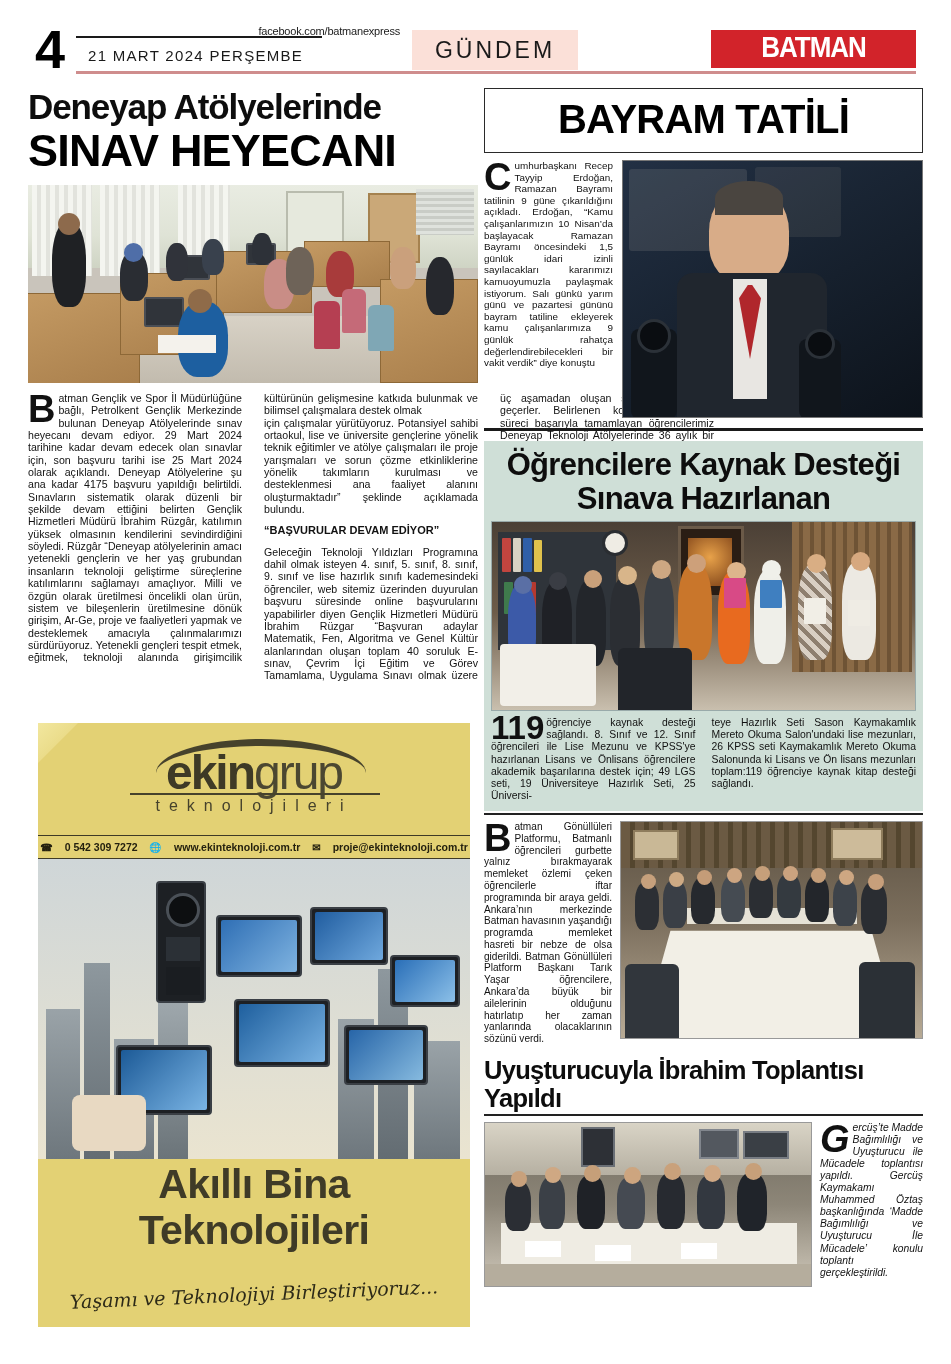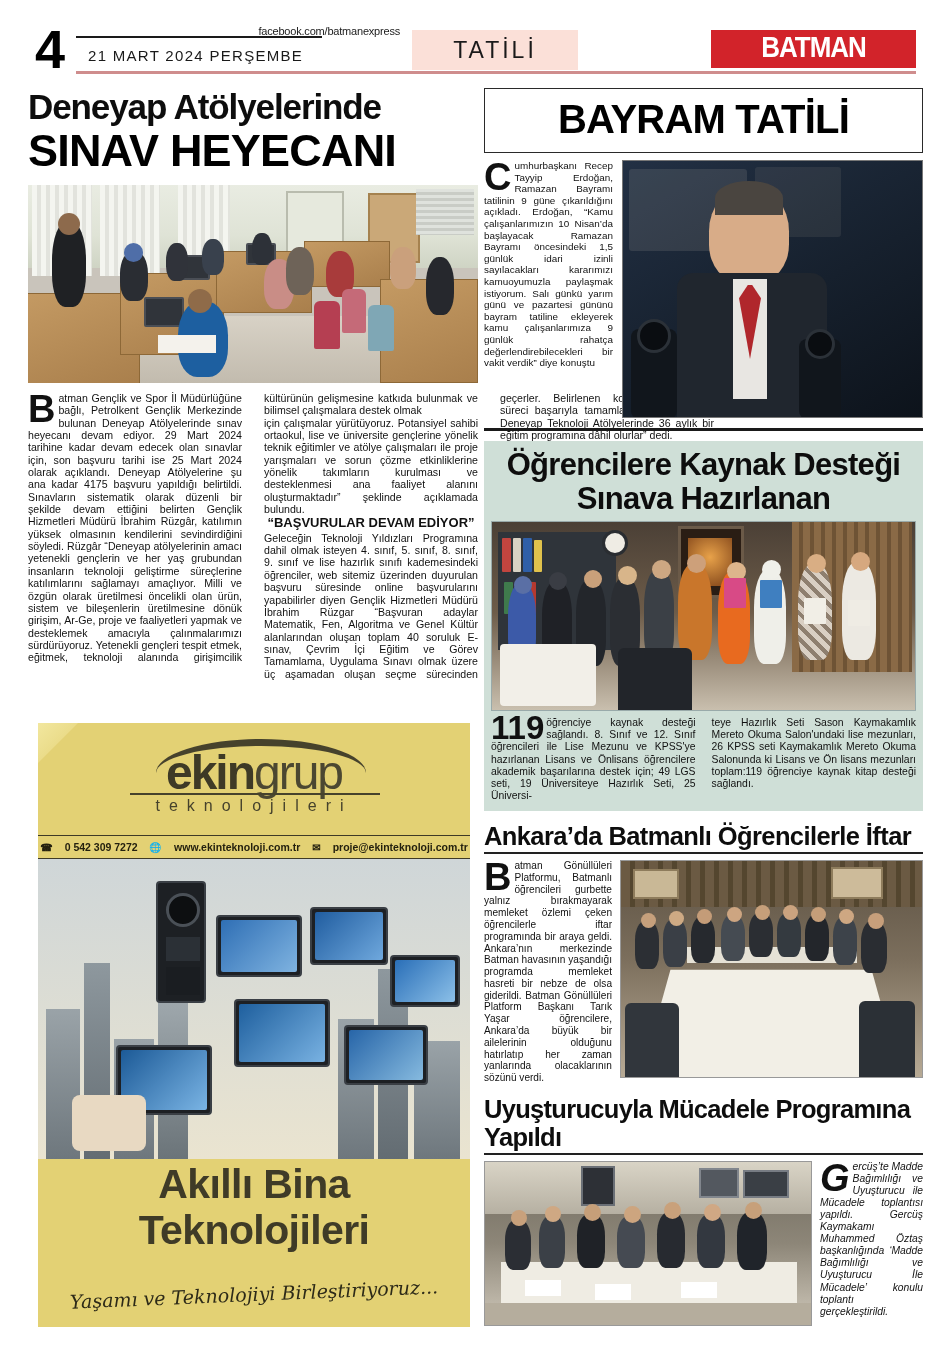--- a/index.html
+++ b/index.html
@@ -91,21 +91,21 @@
     height:292px;
   }
   .bodytext {
     font-size:10.6px; line-height:12.35px; text-align:justify;
     color:#111; hyphens:auto; font-family:"Liberation Sans", sans-serif;
   }
   .dropcap::first-letter {
     float:left; font-size:38px; line-height:30px; font-weight:bold;
     padding-right:3px; padding-top:2px;
   }
-  .subhead { text-align:center; font-weight:bold; font-size:13px; margin:2px 0; }
+  .subhead { font-weight:bold; font-size:11px; margin:9px 0; }
 
   
   .ad {
     position:absolute; left:38px; top:723px; width:432px; height:604px;
     background:#e3d174; overflow:hidden;
   }
   .ad-logo-zone { position:relative; height:112px; }
   .ad-logo {
     position:absolute; left:0; right:0; top:22px; text-align:center;
     font-size:48px; font-weight:bold; color:#3e3a26; letter-spacing:-2px;
@@ -215,21 +215,21 @@
 
 <div class="page">
 
   <div class="masthead">
     <div class="page-num">4</div>
     <div class="hd-rule-top"></div>
     <div class="hd-social">facebook.com/batmanexpress</div>
     <div class="hd-date">21 MART 2024 PERŞEMBE</div>
     <div class="hd-rule-bot"></div>
     <div class="section-tag">
-      <span>TATİLİ</span>
+      <span>GÜNDEM</span>
     </div>
     <div class="brand">
       <span>BATMAN EXPRESS</span>
     </div>
   </div>
 
   <div class="left-col">
 
     <div class="head-kicker">Deneyap Atölyelerinde</div>
     <div class="head-main">SINAV HEYECANI</div>
@@ -418,21 +418,20 @@
         <div class="book" style="left:356px;top:78px;width:22px;height:26px;background:#efece4;"></div>
         <div class="tablecloth" style="left:8px;top:122px;width:96px;height:62px;"></div>
         <div style="position:absolute;left:126px;top:126px;width:74px;height:62px;background:#22252a;border-radius:6px 6px 0 0;"></div>
       </div>
       <div class="green-cols">
         <p class="bodytext"><span class="lead-num">119</span><span>öğrenciye kaynak desteği sağlandı. 8. Sınıf ve 12. Sınıf öğrencileri ile Lise Mezunu ve KPSS'ye hazırlanan Lisans ve Önlisans öğrencilere akademik başarılarına destek için; 49 LGS seti, 19 Üniversiteye Hazırlık Seti, 25 Üniversi-</span></p>
         <p class="bodytext">teye Hazırlık Seti Sason Kaymakamlık Mereto Okuma Salon'undaki lise mezunları, 26 KPSS seti Kaymakamlık Mereto Okuma Salonunda ki Lisans ve Ön lisans mezunları toplam:119 öğrenciye kaynak kitap desteği sağlandı.</p>
       </div>
     </div>
 
-    <div class="hl-ankara">Ankara’da Batmanlı Öğrencilerle İftar</div>
     <div class="rule-thin"></div>
     <div class="ankara-row">
       <div class="ankara-text">
         <p class="bodytext dropcap" style="font-size:10.1px;line-height:11.8px;">Batman Gönüllüleri Platformu, Batmanlı öğrencileri gurbette yalnız bırakmayarak memleket özlemi çeken öğrencilerle iftar programında bir araya geldi. Ankara’nın merkezinde Batman havasının yaşandığı programda memleket hasreti bir nebze de olsa giderildi. Batman Gönüllüleri Platform Başkanı Tarık Yaşar öğrencilere, Ankara’da büyük bir ailelerinin olduğunu hatırlatıp her zaman yanlarında olacaklarının sözünü verdi.</p>
       </div>
       <div class="ankara-photo">
         <div style="position:absolute;inset:0;background:linear-gradient(180deg,#5d5243 0%,#7b6e5c 45%,#b7aa95 100%);"></div>
         <div style="position:absolute;left:0;top:0;width:100%;height:46px;background:repeating-linear-gradient(90deg,#6b5a43 0 9px,#54462f 9px 14px);"></div>
         <div style="position:absolute;left:12px;top:8px;width:46px;height:30px;background:#c9b896;border:2px solid #8e7c5c;"></div>
         <div style="position:absolute;left:210px;top:6px;width:52px;height:32px;background:#cdbb9a;border:2px solid #8e7c5c;"></div>
@@ -454,21 +453,21 @@
         <div class="figure" style="left:190px;top:46px;width:15px;height:15px;border-radius:50%;background:#c59e79;"></div>
         <div class="figure" style="left:212px;top:56px;width:24px;height:48px;background:#3d434a;"></div>
         <div class="figure" style="left:218px;top:48px;width:15px;height:15px;border-radius:50%;background:#cea782;"></div>
         <div class="figure" style="left:240px;top:60px;width:26px;height:52px;background:#2a2d32;"></div>
         <div class="figure" style="left:247px;top:52px;width:16px;height:16px;border-radius:50%;background:#c79f7b;"></div>
         <div style="position:absolute;left:4px;bottom:0;width:54px;height:74px;background:#31363c;border-radius:6px 6px 0 0;"></div>
         <div style="position:absolute;left:238px;bottom:0;width:56px;height:76px;background:#2b3036;border-radius:6px 6px 0 0;"></div>
       </div>
     </div>
 
-    <div class="hl-uyus">Uyuşturucuyla Mücadele Programına Yapıldı</div>
+    <div class="hl-uyus">Uyuşturucuyla İbrahim Toplantısı Yapıldı</div>
     <div class="rule-thin"></div>
     <div class="uyus-row">
       <div class="uyus-photo">
         <div style="position:absolute;inset:0;background:linear-gradient(180deg,#6f6a5e 0%,#8d8678 50%,#cfc8ba 100%);"></div>
         <div style="position:absolute;left:0;top:0;width:100%;height:52px;background:linear-gradient(180deg,#d9d4c6,#b6b0a2);"></div>
         <div style="position:absolute;left:96px;top:4px;width:34px;height:40px;background:#2d3036;border:2px solid #6a6f76;"></div>
         <div style="position:absolute;left:214px;top:6px;width:40px;height:30px;background:#53585f;border:2px solid #81868d;"></div>
         <div style="position:absolute;left:258px;top:8px;width:46px;height:28px;background:#3a3f45;border:2px solid #777c83;"></div>
         <div style="position:absolute;left:16px;top:100px;width:296px;height:62px;background:#efece3;"></div>
         <div style="position:absolute;left:40px;top:118px;width:36px;height:16px;background:#fff;"></div>

